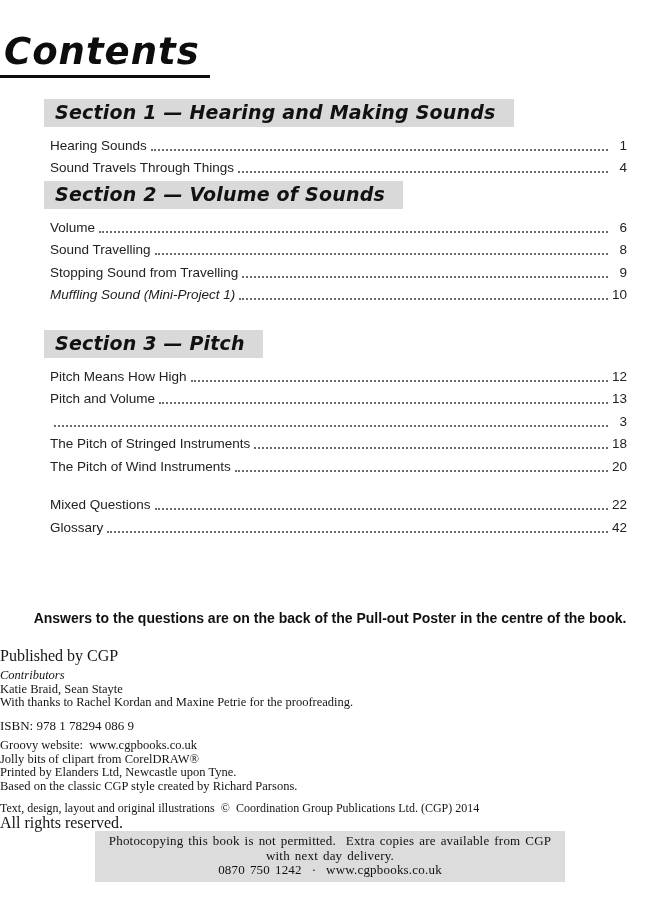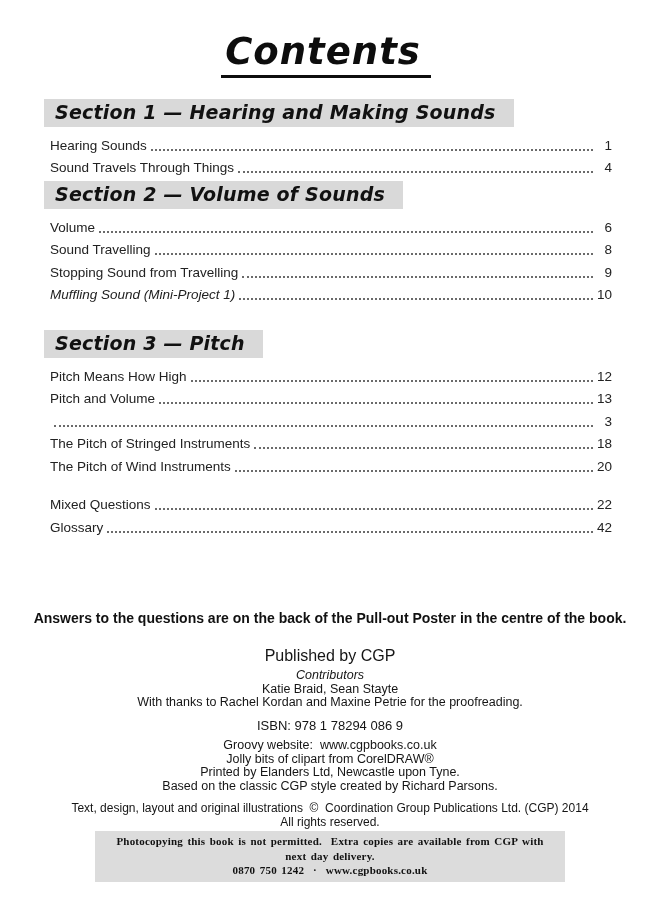--- a/index.html
+++ b/index.html
@@ -8,37 +8,36 @@
     width:660px;height:900px;
     margin:0 auto;
     background:#ffffff;
     font-family:"Liberation Sans", sans-serif;
     color:#1a1a1a;
     overflow:hidden;
   }
   
   .title-wrap{
     position:absolute;top:30px;left:0;right:8px;
-    text-align:center;
   }
   .title-text{
     display:inline-block;
     font-family:"DejaVu Sans", sans-serif;
     font-style:italic;font-weight:700;
     font-size:37px;line-height:44px;
     letter-spacing:1px;
     color:#0d0d0d;
     border-bottom:3px solid #0d0d0d;
     padding:0 10px 1px 4px;
   }
   
   .toc{
     position:absolute;top:99px;left:0;
     width:660px;
-    padding:0 48px 0 50px;
+    padding:0 33px 0 50px;
     box-sizing:border-box;
   }
   .toc-section:nth-child(2){margin-top:5px;}
   .toc-section:nth-child(3){margin-top:27px;}
   .toc-section:nth-child(4){margin-top:16px;}
   .sec-head{
     display:inline-block;
     background:var(--highlight,#d9d9d9);
     margin-left:-6px;
     padding:2px 18px 4px 11px;
@@ -69,40 +68,40 @@
   
   .answers{
     position:absolute;top:610px;left:0;right:0;
     margin:0;text-align:center;
     font-weight:700;font-size:14px;
     color:#111;
   }
   
   .colophon{
     position:absolute;top:647px;left:0;right:0;
-    text-align:center;
-    font-family:Liberation Sans, sans-serif;
+    text-align:left;
+    font-family:Liberation Serif, serif;
     color:#151515;
     font-size:12.5px;line-height:13.5px;
   }
   .colophon .pub{font-size:16px;line-height:18px;margin-bottom:4px;}
   .colophon .contrib{font-style:italic;}
   .colophon .isbn{margin-top:9px;font-size:13px;}
   .colophon .website{margin-top:7px;}
   .colophon .copyright{margin-top:9px;font-size:12px;}
-  .colophon .rights{font-size:12px;}
+  .colophon .rights{font-size:16px;}
   
   .footer-box{
     position:absolute;top:831px;left:95px;
     width:470px;box-sizing:border-box;
     background:var(--footer-box-bg,#dcdcdc);
     padding:3px 10px 4px 10px;
     text-align:center;
     font-family:"Liberation Serif", serif;
-    font-weight:700;font-size:11px;line-height:14.5px;
+    font-weight:400;font-size:13px;line-height:14.5px;
     color:#111;
     letter-spacing:0.2px;
     word-spacing:1.5px;
   }
 </style>
 </head>
 <body>
 
 <div class="page">
 

